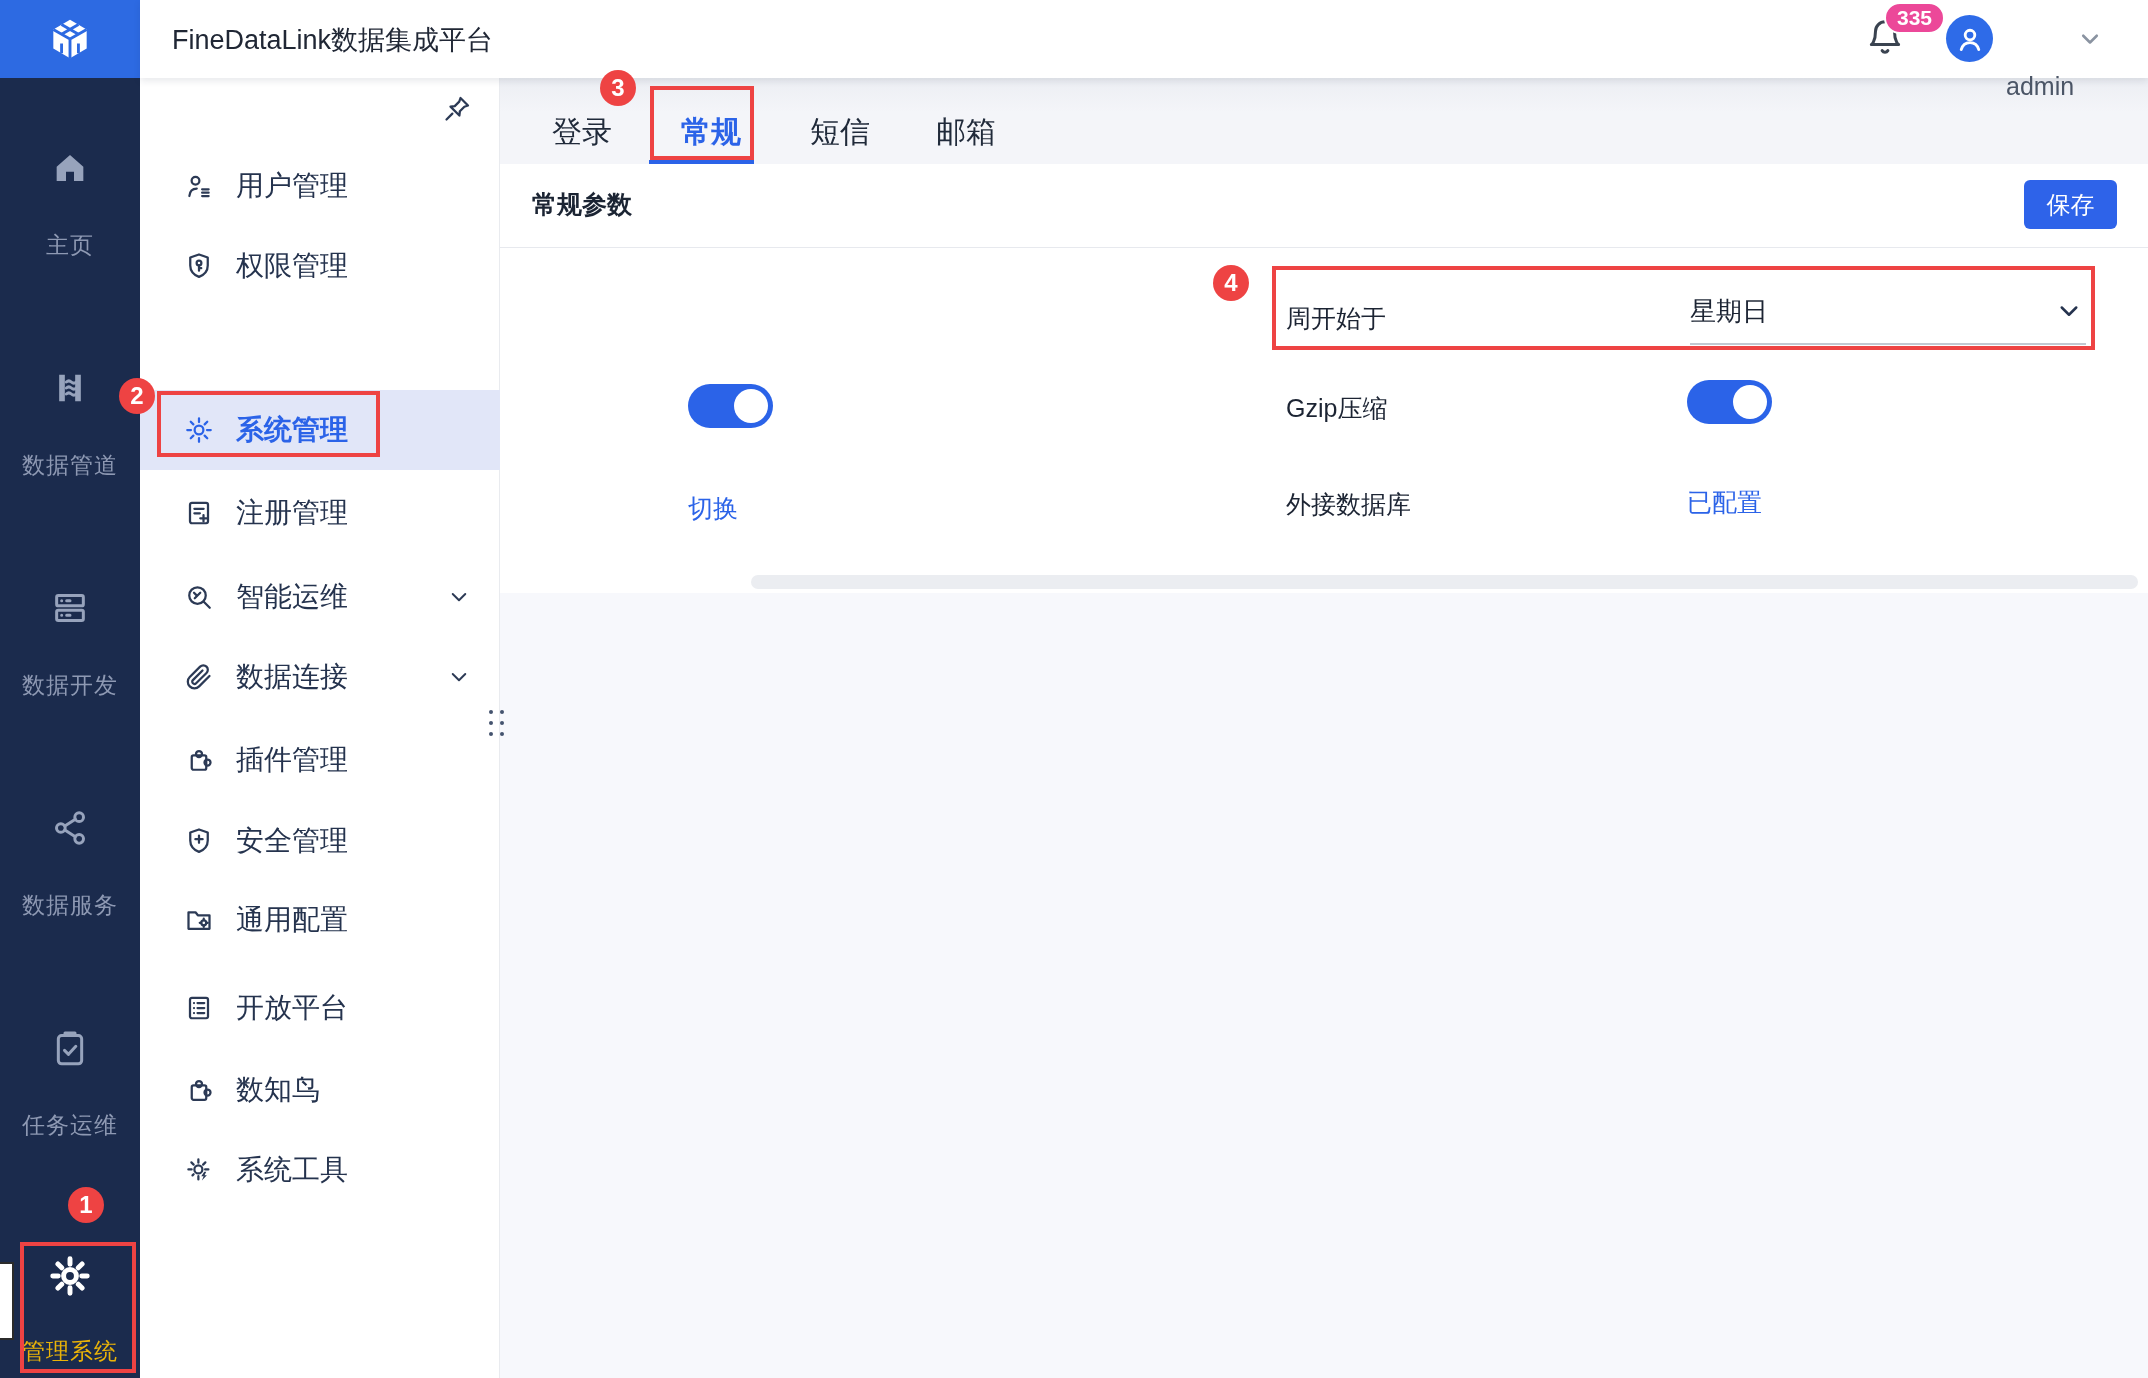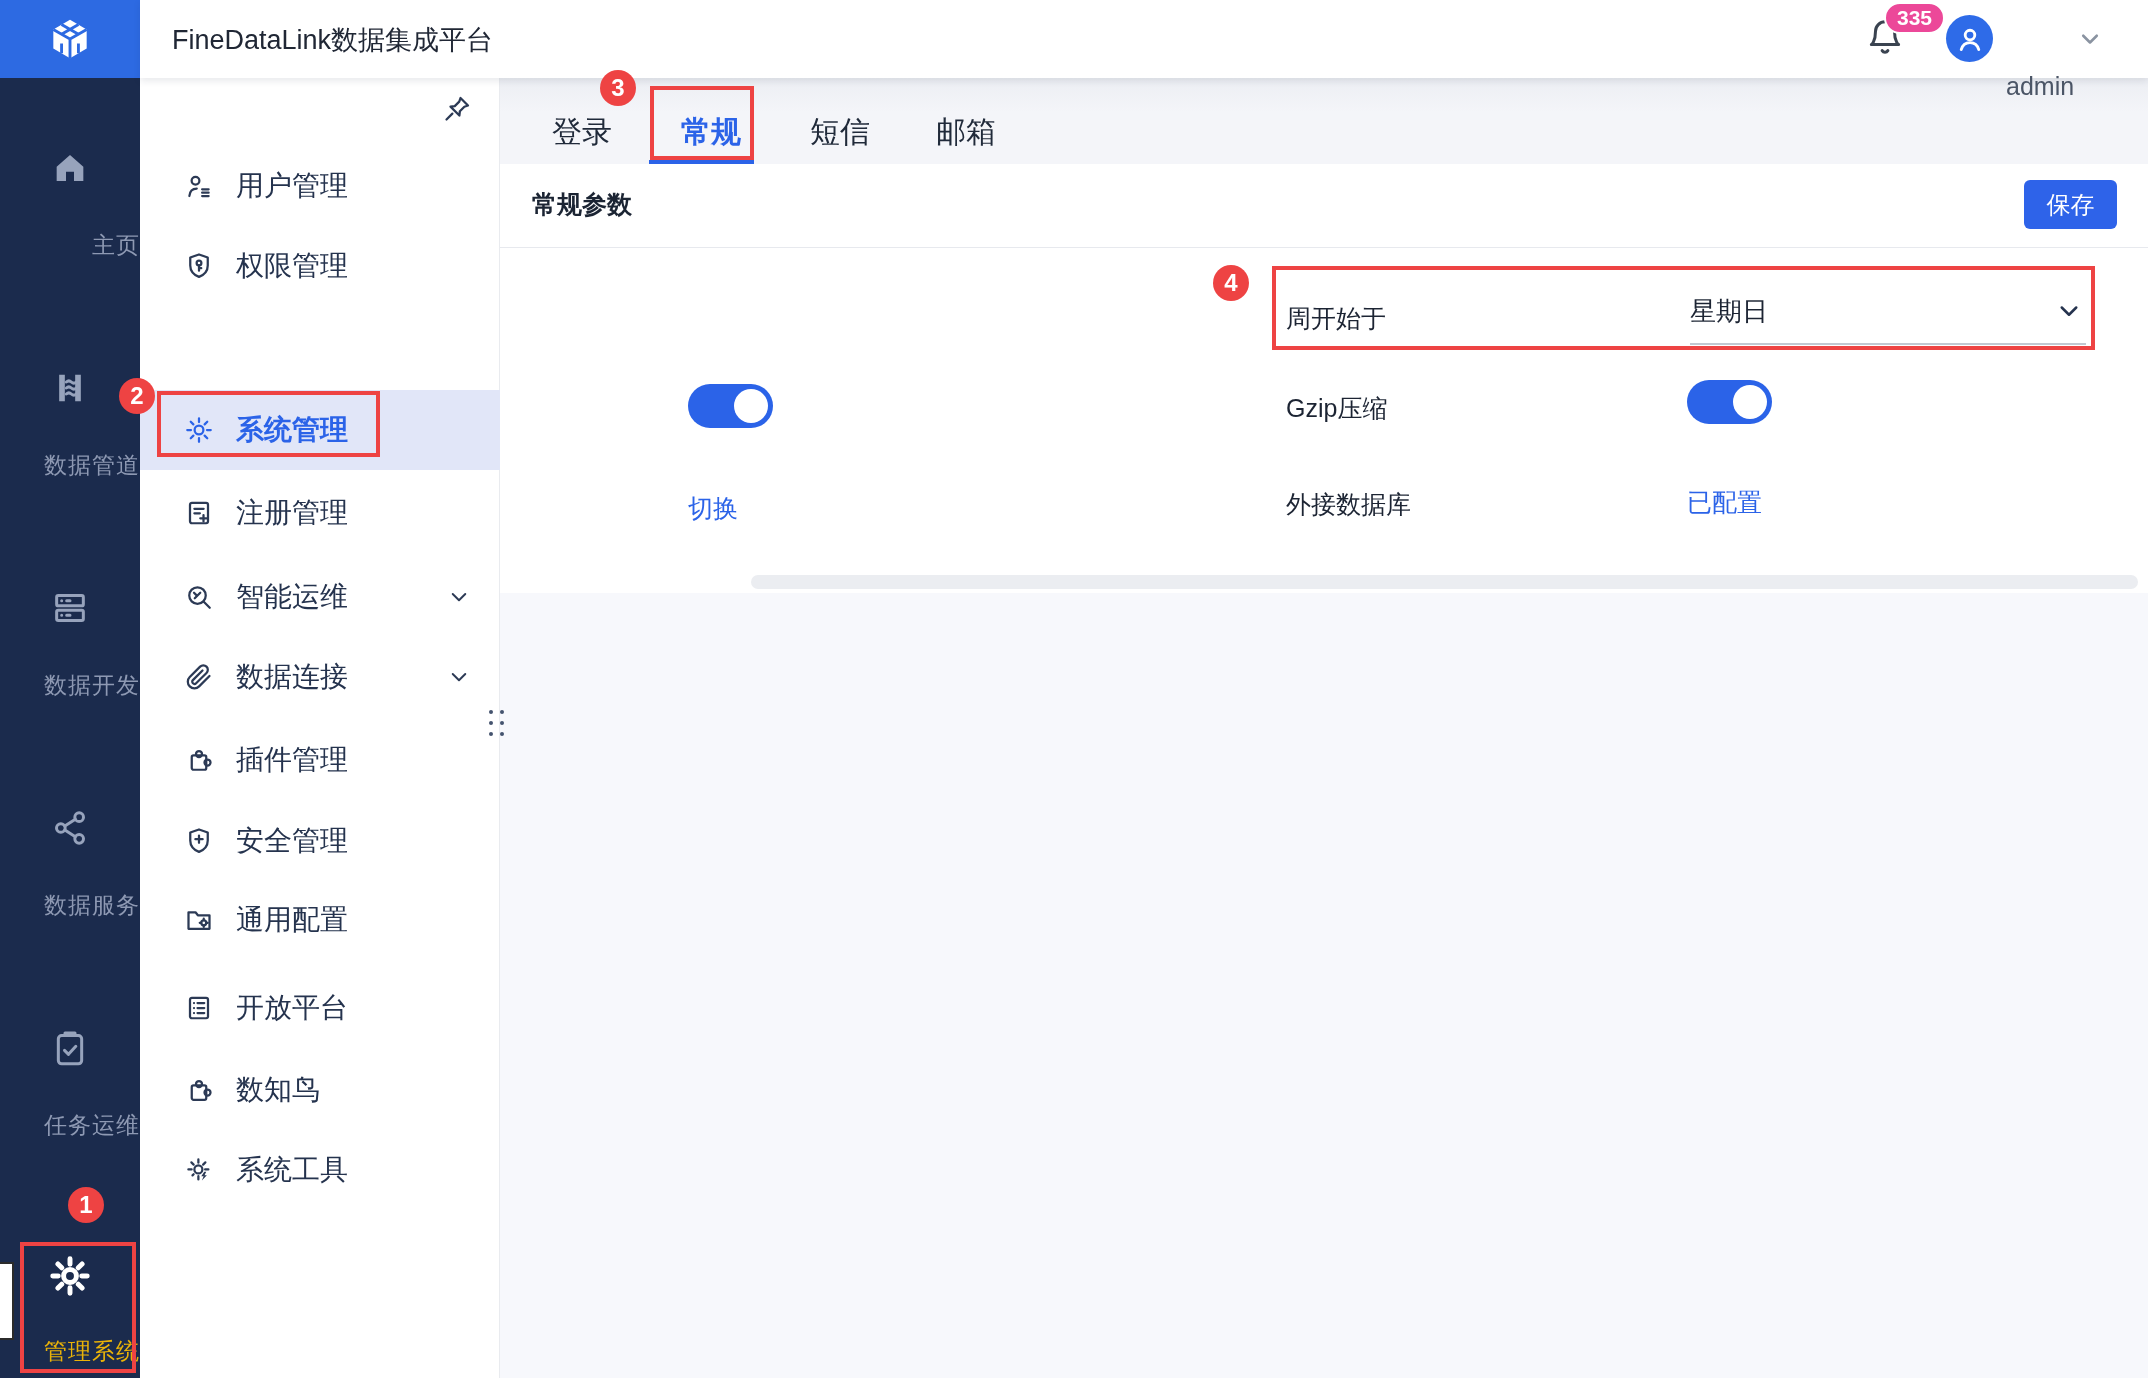--- a/index.html
+++ b/index.html
@@ -4,21 +4,21 @@
 <style>
   html,body{margin:0;padding:0;background:#fff;}
   .screen{position:relative;width:2148px;height:1378px;overflow:hidden;
     font-family:"Liberation Sans","DejaVu Sans",sans-serif;background:#f7f8fc;}
   svg.ic{stroke:currentColor;fill:none;stroke-width:1.8;stroke-linecap:round;stroke-linejoin:round;display:block;}
 
   
   .psb{position:absolute;left:0;top:0;width:140px;height:1378px;background:#1b2b4d;z-index:4;}
   .logo{position:absolute;left:0;top:0;width:140px;height:78px;background:#2d6ae2;
     display:flex;align-items:center;justify-content:center;}
-  .pitem{position:absolute;left:0;width:140px;text-align:right;color:#97a3bc;cursor:pointer;}
+  .pitem{position:absolute;left:0;width:140px;text-align:center;color:#97a3bc;cursor:pointer;}
   .pitem .pic{display:flex;justify-content:center;height:44px;}
   .pitem .plabel{margin-top:38px;font-size:23px;color:#8e99b3;letter-spacing:1px;}
   .pitem.active{color:#ffffff;}
   .pitem.active .plabel{color:#eab308;}
 
   
   .header{position:absolute;left:140px;top:0;width:2008px;height:78px;background:#fff;
     box-shadow:0 3px 7px rgba(30,40,70,.10);z-index:5;}
   .title{position:absolute;left:32px;top:22px;font-size:27px;color:#20273575;color:#202735;}
   .bell{position:absolute;left:1726px;top:18px;color:#3a4350;}

